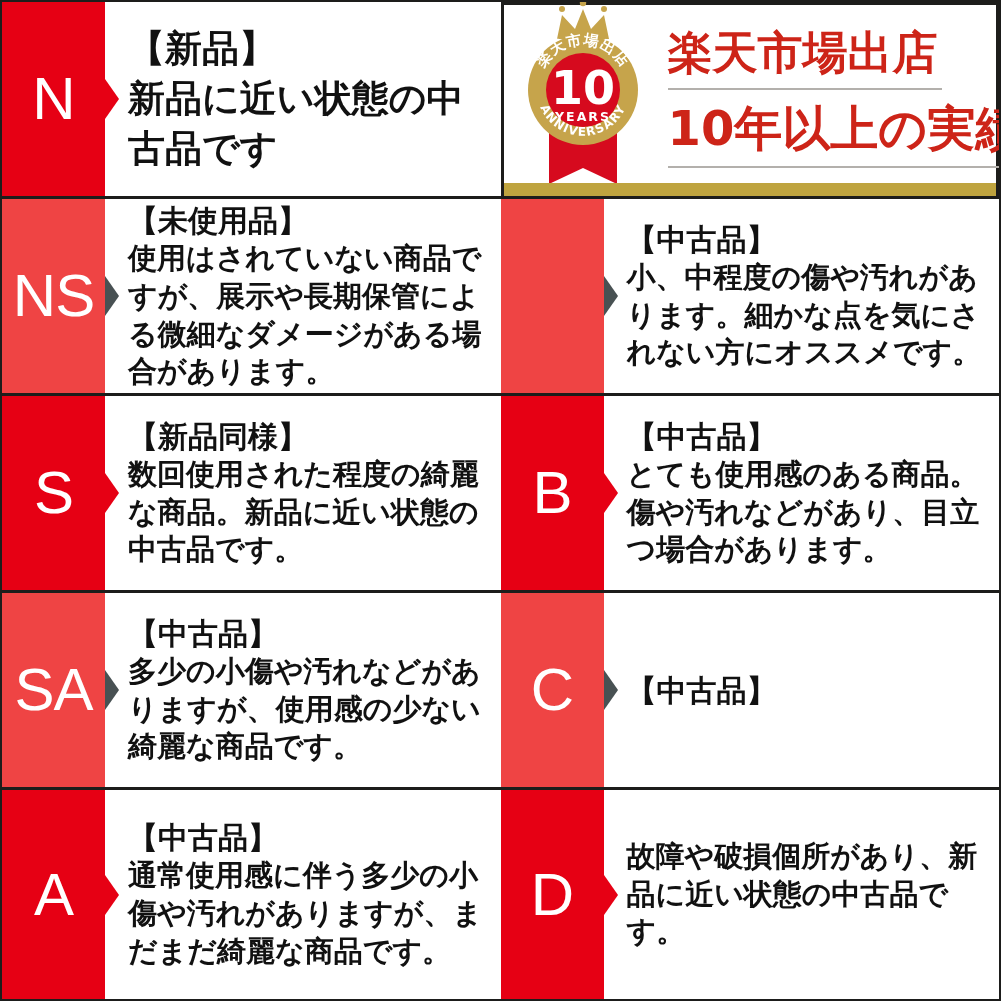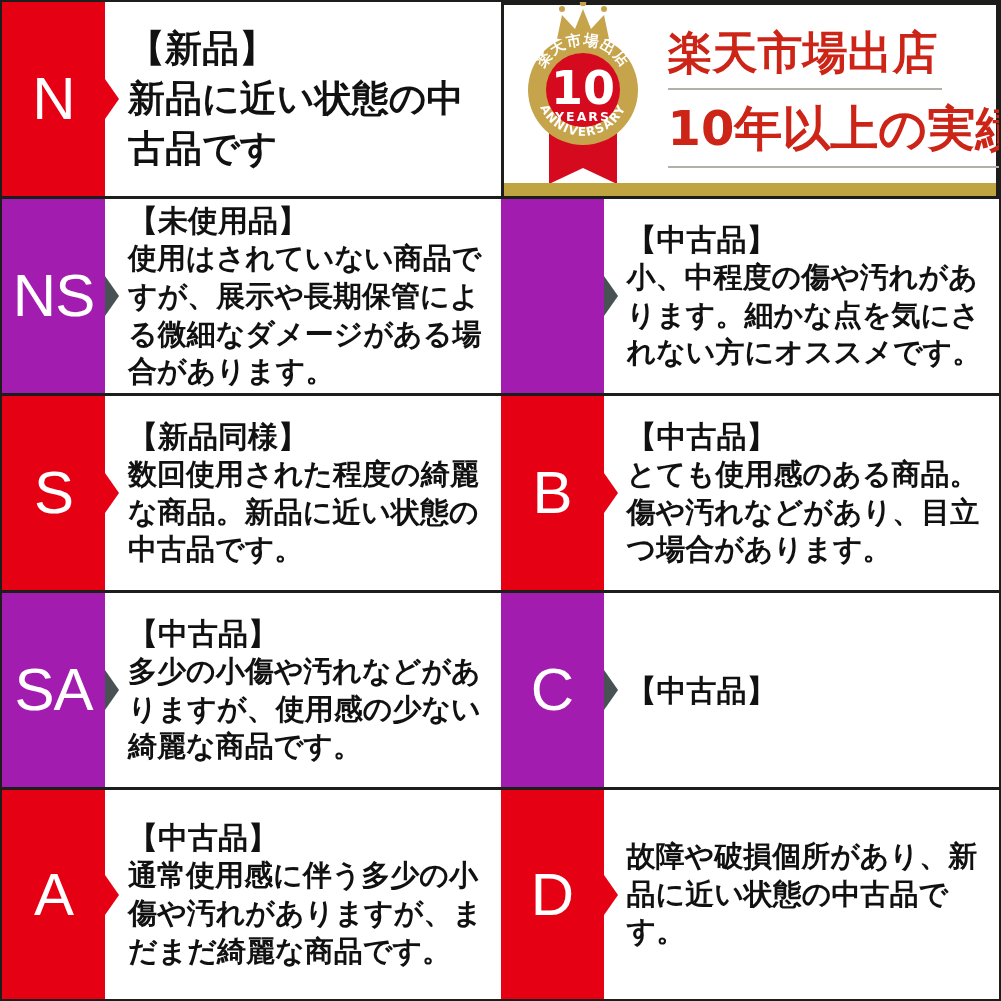--- a/index.html
+++ b/index.html
@@ -18,21 +18,21 @@
 
   .cell { width:50%; display:flex; position:relative; }
 
   
   .grade {
     width:103px; flex:0 0 103px;
     display:flex; align-items:center; justify-content:center;
     position:relative;
   }
   .grade.red   { background:#e60014; }
-  .grade.slate { background:#a21caf; }
+  .grade.slate { background:#ef4444; }
   .glyph {
     color:#fff; font-size:60px; font-weight:400;
     letter-spacing:-1px; line-height:1;
     font-family:"Liberation Sans","DejaVu Sans",sans-serif;
   }
   .arrow {
     position:absolute; left:103px; top:50%; transform:translateY(-50%);
     width:0; height:0; z-index:2;
     border-top:20px solid transparent;
     border-bottom:20px solid transparent;

